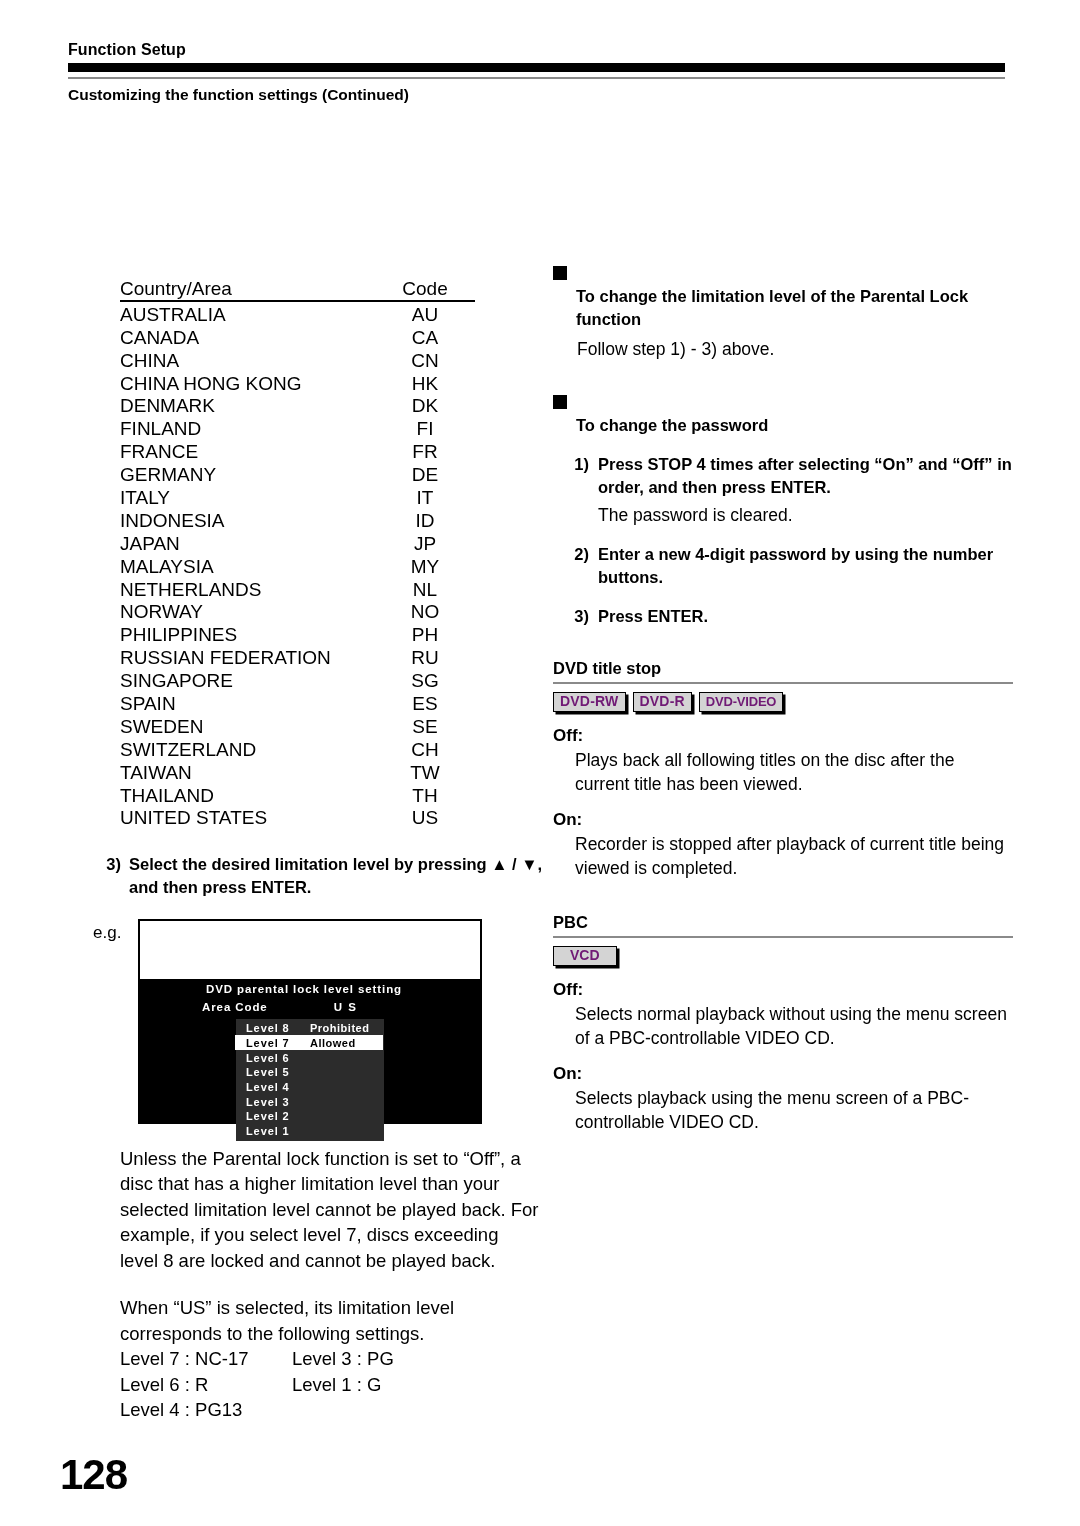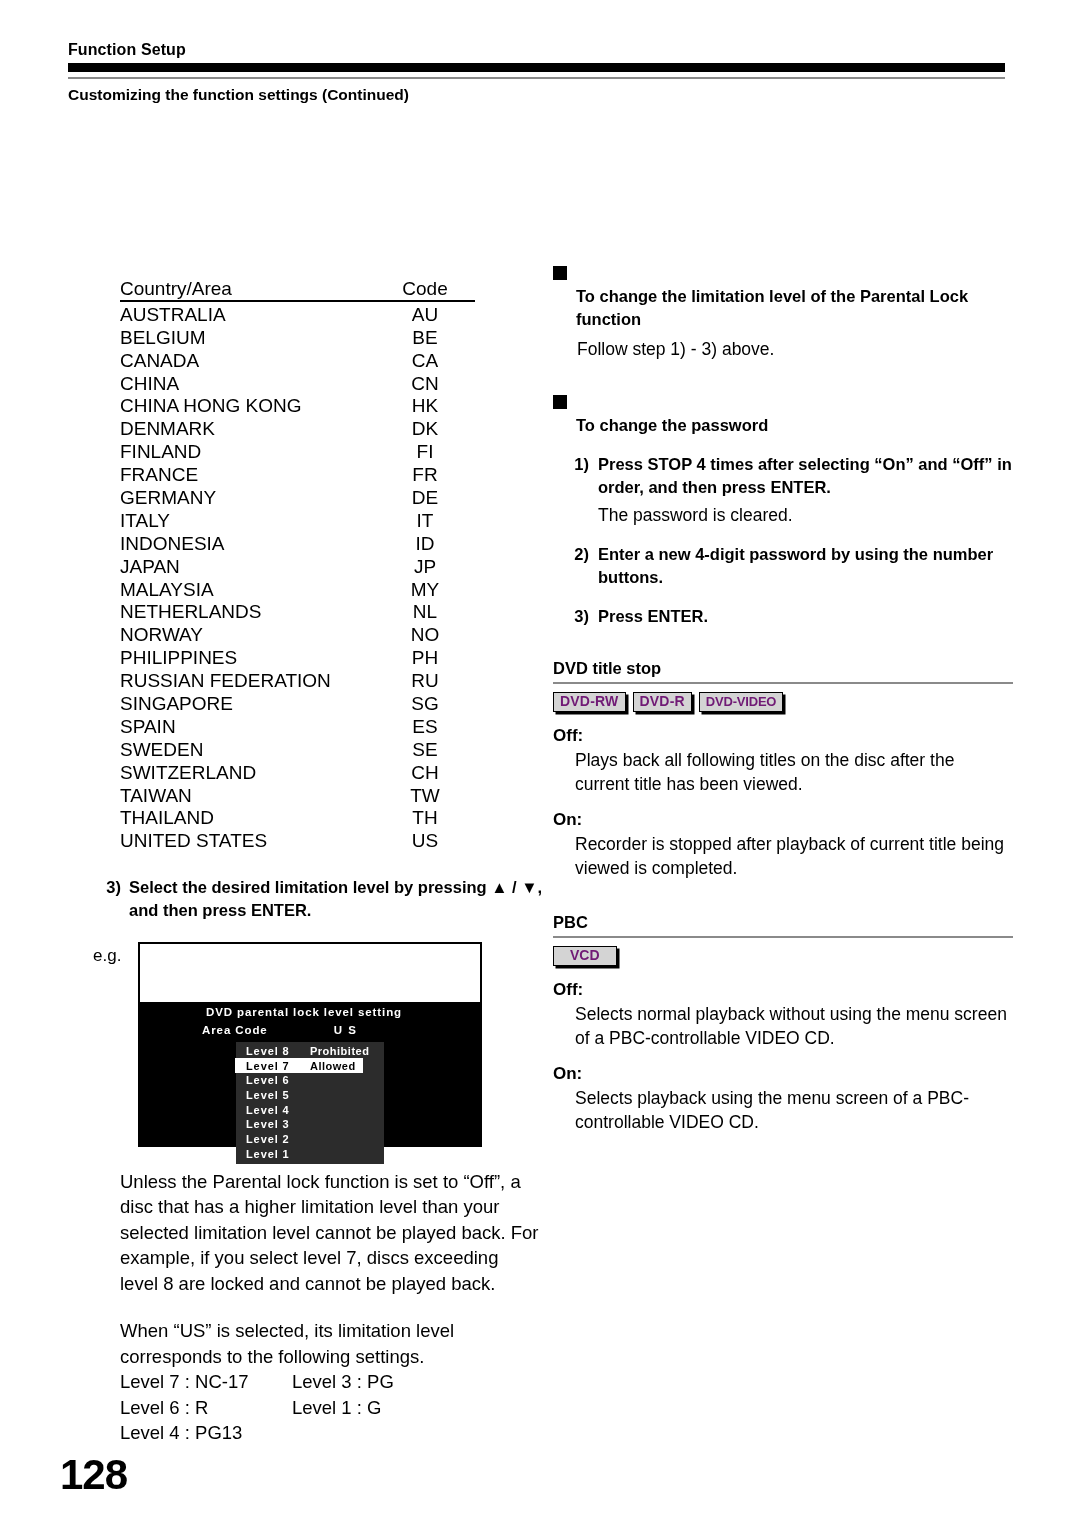--- a/index.html
+++ b/index.html
@@ -179,21 +179,21 @@
   .tv-lvl-row .lvl-state {
     font-size: 11px;
     font-weight: bold;
     color: #ffffff;
     letter-spacing: 0.5px;
   }
   .tv-lvl-row.selected {
     background: #ffffff;
     margin-left: -1px;
     padding-left: 11px;
-    width: 128px;
+    width: 148px;
   }
   .tv-lvl-row.selected .lvl-name,
   .tv-lvl-row.selected .lvl-state { color: #000000; }
 
   
   .para {
     font-size: 18.5px;
     line-height: 25.5px;
     margin-top: 22px;
     margin-left: 27px;
@@ -317,24 +317,20 @@
     <thead>
       <tr>
         <td class="c-name">Country/Area</td>
         <td class="c-code">Code</td>
       </tr>
     </thead>
     <tbody id="country-rows">
         <tr>
           <td class="c-name">AUSTRALIA</td>
           <td class="c-code">AU</td>
-        </tr>
-        <tr>
-          <td class="c-name">BELGIUM</td>
-          <td class="c-code">BE</td>
         </tr>
         <tr>
           <td class="c-name">CANADA</td>
           <td class="c-code">CA</td>
         </tr>
         <tr>
           <td class="c-name">CHINA</td>
           <td class="c-code">CN</td>
         </tr>
         <tr>

